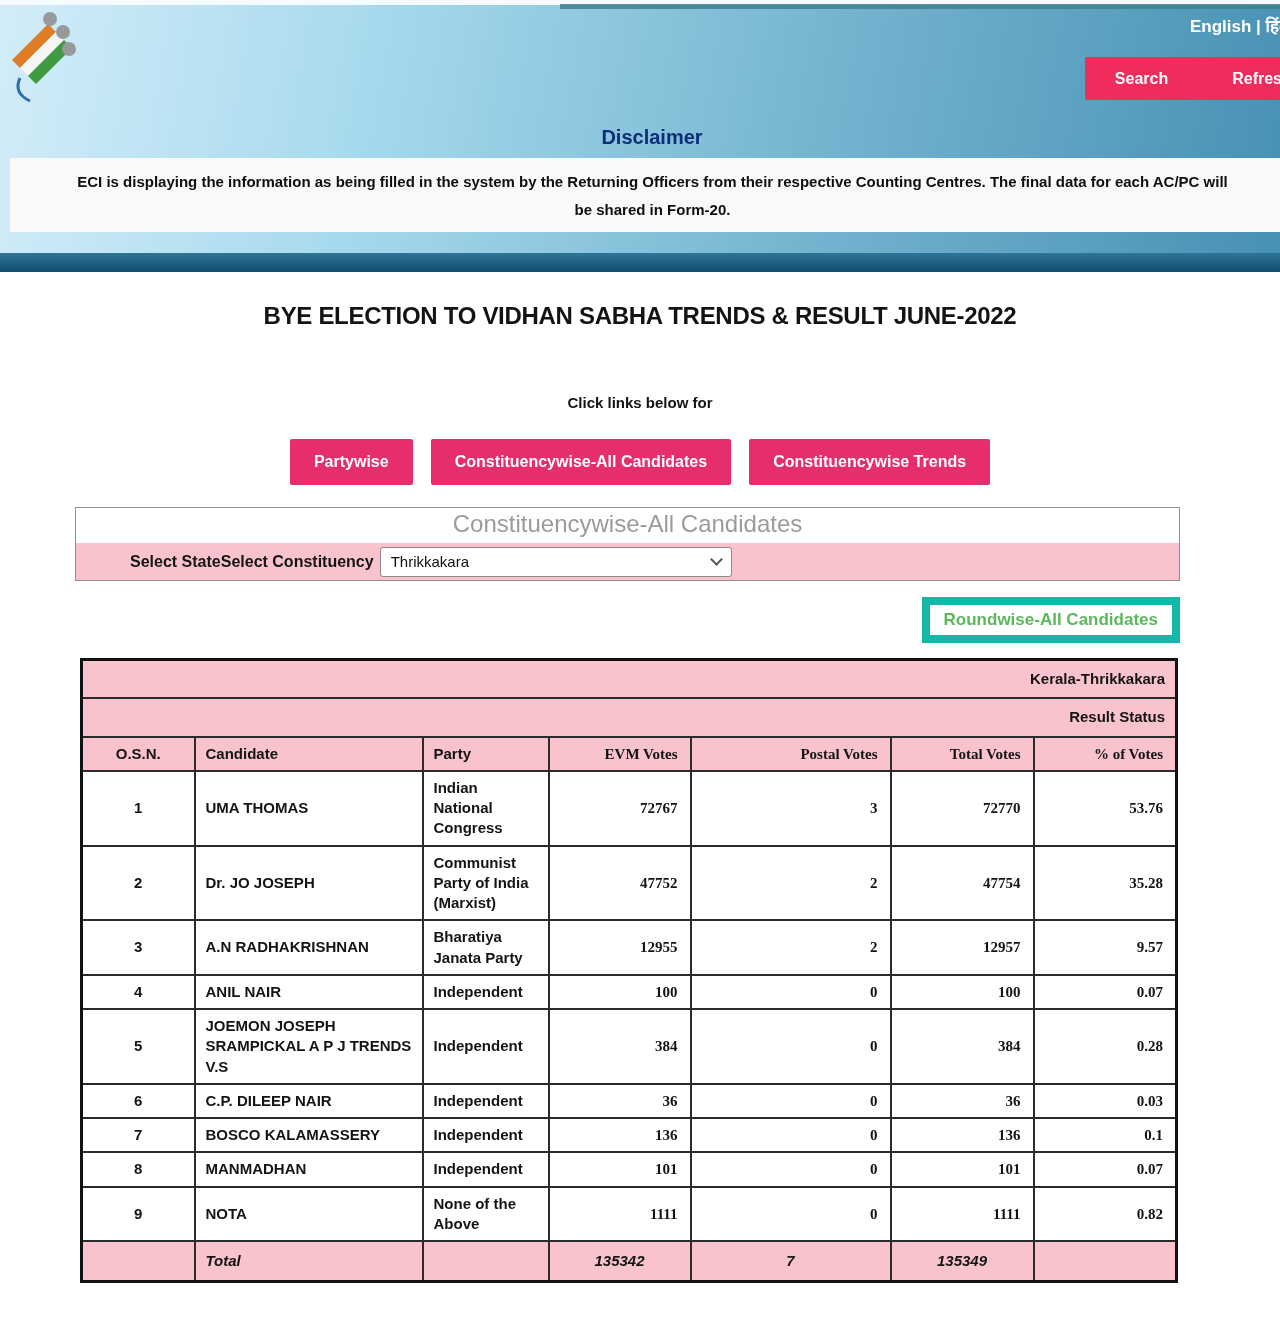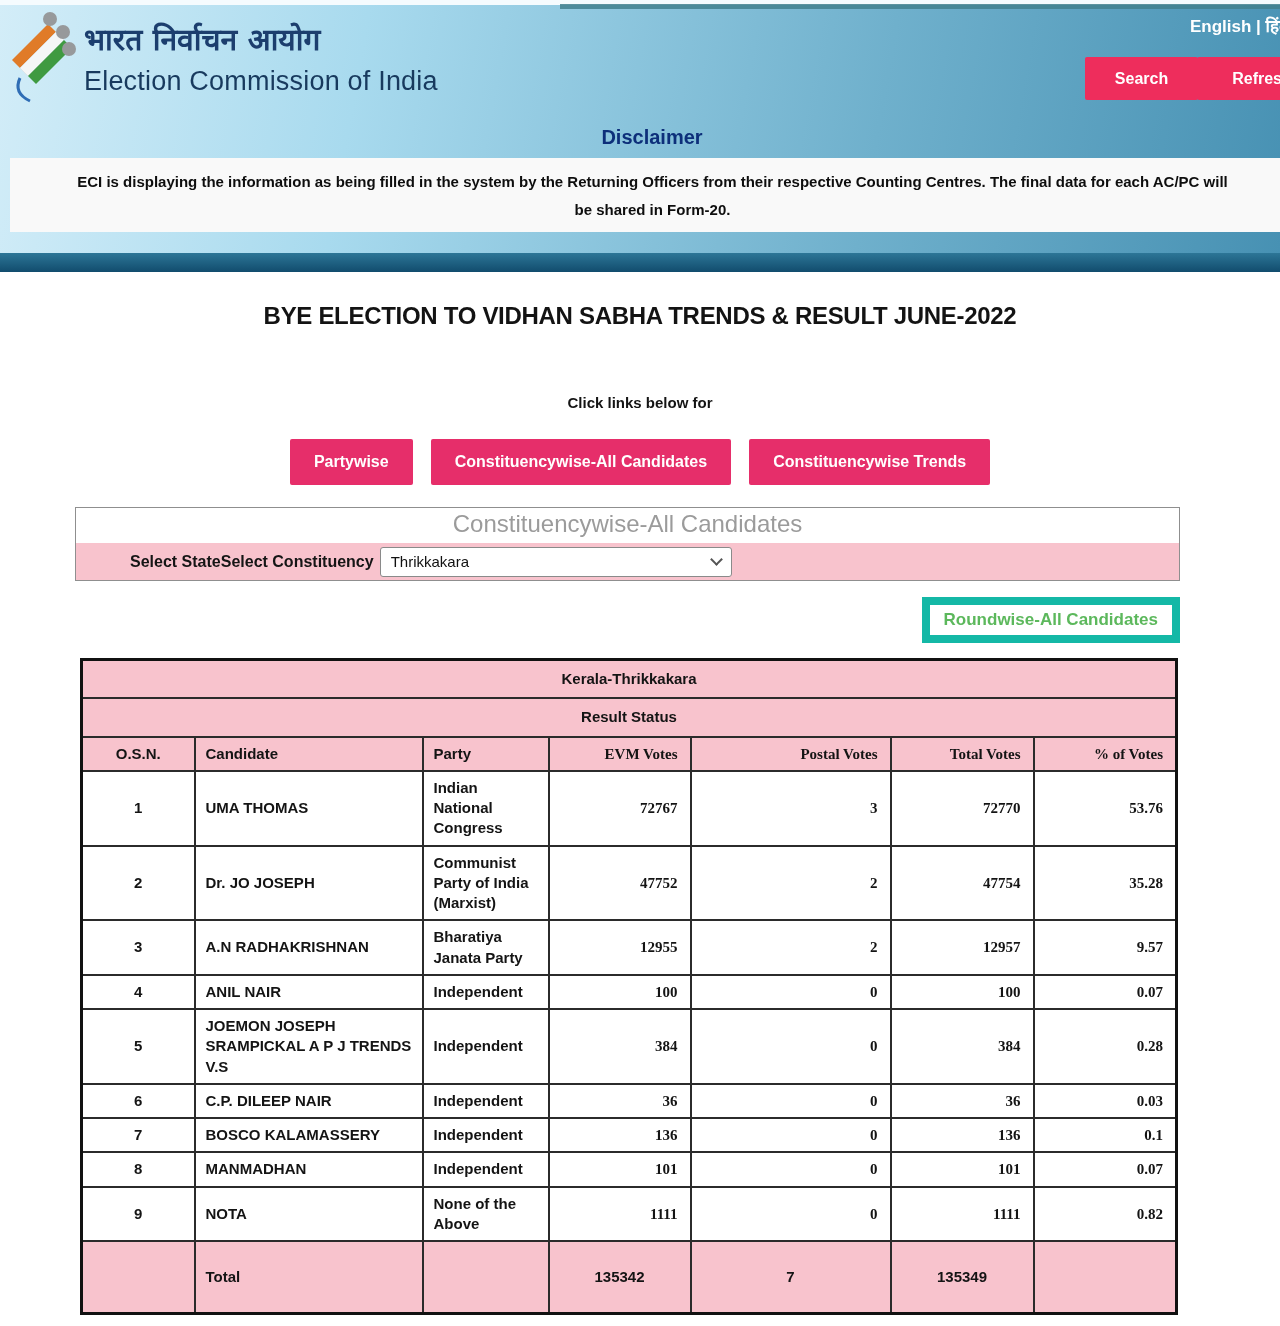--- a/index.html
+++ b/index.html
@@ -96,47 +96,43 @@
     border-collapse:collapse; table-layout:fixed;
     border:3px solid #111;
   }
   table.results th, table.results td {
     border:2px solid #2b2b2b;
     font-size:15px; font-weight:bold; color:#141414;
     padding:6px 10px; vertical-align:middle; line-height:1.35;
     overflow:hidden;
   }
   .pink { background:#f8c3cd; }
-  .hdr-span { text-align:center; font-size:16px; padding:8px 10px !important; }
+  .hdr-span { text-align:right; font-size:16px; padding:8px 10px !important; }
   .c { text-align:center; }
   .l { text-align:left; }
   .r { text-align:right; padding-right:12px !important;font-family:Liberation Serif, serif; }
-  tr.total-row td { padding:25px 10px; }
+  tr.total-row td { padding:9px 10px;font-style:italic; }
 </style>
 </head>
 <body>
 
 <div class="header">
   <div class="top-strip"></div>
   <div class="top-line"></div>
 
   <svg class="logo" width="68" height="100" viewBox="0 0 68 100">
     <polygon points="2,52 38,16 46,24 10,60" fill="#e07b28"></polygon>
     <polygon points="10,60 46,24 54,32 18,68" fill="#f4f6f6" stroke="#d9dee0" stroke-width="0.6"></polygon>
     <polygon points="18,68 54,32 62,40 26,76" fill="#3f9a41"></polygon>
     <circle cx="40" cy="11" r="7" fill="#97999b"></circle>
     <circle cx="53" cy="24" r="7" fill="#97999b"></circle>
     <circle cx="59" cy="41" r="7" fill="#97999b"></circle>
     <path d="M10 70 Q3 85 20 93" stroke="#2f6db5" stroke-width="3" fill="none"></path>
   </svg>
 
-  <div class="brand-text">
-    <div class="brand-hindi">भारत निर्वाचन आयोग</div>
-    <div class="brand-english">Election Commission of India</div>
-  </div>
 
   <a class="lang">English | हिंदी</a>
   <button class="hdr-btn search">Search</button>
   <button class="hdr-btn refresh">Refresh</button>
 
   <div class="disc-title">Disclaimer</div>
   <div class="disc-box">
     <div class="disc-line l1">ECI is displaying the information as being filled in the system by the Returning Officers from their respective Counting Centres. The final data for each AC/PC will</div>
     <div class="disc-line l2">be shared in Form-20.</div>
   </div>

